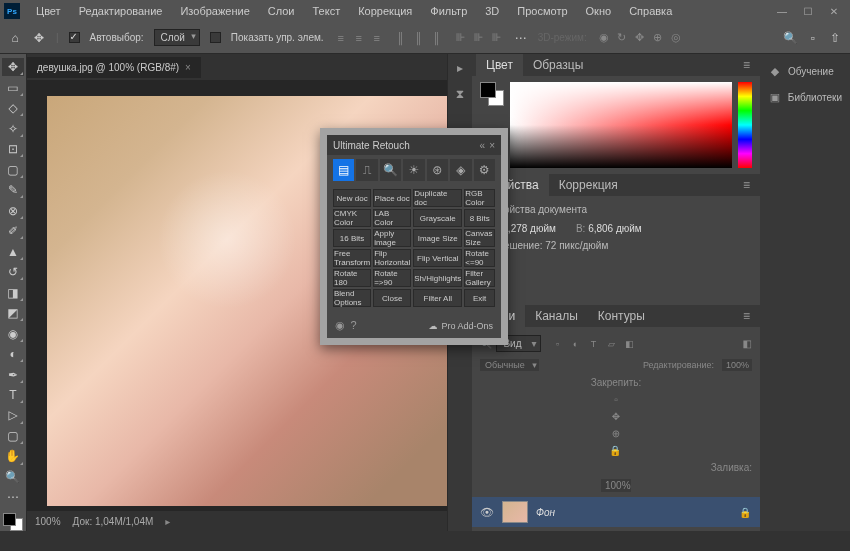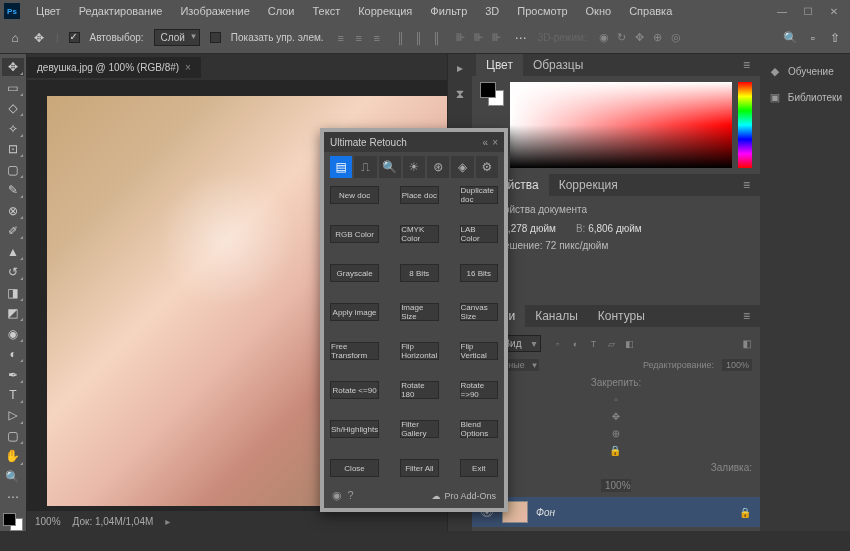--- a/index.html
+++ b/index.html
@@ -92,30 +92,30 @@
 .layer-item .thumb { width:26px; height:22px; background:linear-gradient(135deg,#d4b590,#e8b8a8); border:1px solid #888; }
 .layer-item .name { font-size:10px; color:#ddd; font-style:italic; }
 .layer-item .lock { margin-left:auto; color:#ccc; font-size:10px; }
 
 
 .side-labels { width:90px; background:#383838; display:flex; flex-direction:column; gap:4px; padding-top:6px; }
 .side-lbl { display:flex; align-items:center; gap:6px; padding:4px 8px; font-size:10px; color:#bbb; }
 .side-lbl .ico { width:14px; height:14px; display:flex; align-items:center; justify-content:center; color:#999; font-size:11px; }
 
 
-.retouch { position:absolute; top:128px; left:320px; width:188px; background:#474747; border:4px solid #a3a3a3; box-shadow:0 4px 12px rgba(0,0,0,.5); z-index:10; }
+.retouch { position:absolute; top:128px; left:320px; width:188px; background:#474747; border:7px solid #a3a3a3; box-shadow:0 4px 12px rgba(0,0,0,.5); z-index:10; }
 .retouch-head { height:20px; background:#383838; display:flex; align-items:center; padding:0 6px; font-size:10px; color:#ccc; }
 .retouch-head .close { margin-left:auto; display:flex; gap:4px; color:#999; font-size:10px; }
 .retouch-sub { height:24px; background:linear-gradient(#4f4f4f,#3f3f3f); display:flex; align-items:center; justify-content:center; font-size:10px; color:#ddd; position:relative; }
 .retouch-sub::before { content:"◀"; position:absolute; left:6px; font-size:8px; color:#888; }
 .retouch-sub::after { content:"▶"; position:absolute; right:6px; font-size:8px; color:#888; }
 .retouch-icons { display:flex; padding:4px 6px; gap:2px; }
 .ricon { flex:1; height:22px; display:flex; align-items:center; justify-content:center; font-size:12px; color:#aaa; background:#3a3a3a; }
 .ricon.active { background:#1473e6; color:#fff; }
-.retouch-grid { padding:4px 6px 6px; display:grid; grid-template-columns:repeat(3,1fr); gap:21px; }
+.retouch-grid { padding:4px 6px 6px; display:grid; grid-template-columns:repeat(4,1fr); gap:2px; }
 .rbtn { height:18px; background:#3a3a3a; border:1px solid #2a2a2a; display:flex; align-items:center; justify-content:center; font-size:8px; color:#ccc; cursor:pointer; }
 .retouch-foot { display:flex; align-items:center; padding:6px 8px; font-size:9px; color:#bbb; }
 .retouch-foot .ficons { display:flex; gap:6px; font-size:11px; color:#999; }
 .retouch-foot .addon { margin-left:auto; display:flex; align-items:center; gap:4px; }
 </style>
 </head>
 <body>
 
 <div class="menubar">
   <div class="ps-logo">Ps</div>

